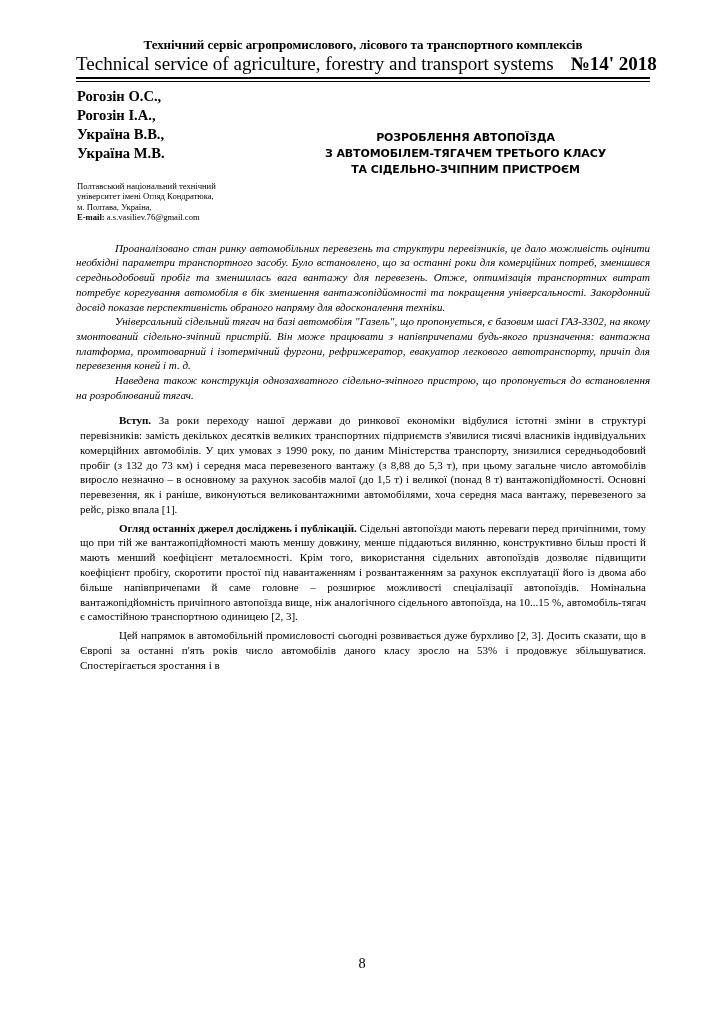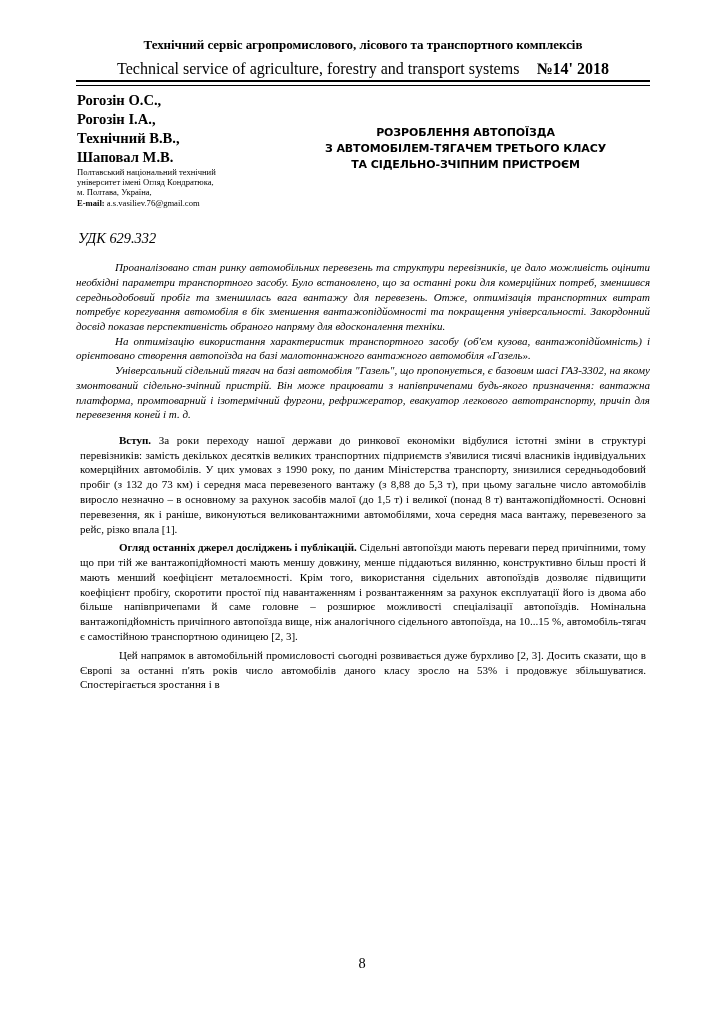--- a/index.html
+++ b/index.html
@@ -31,22 +31,22 @@
     text-align: center;
     line-height: 1.12;
   }
   .runhead-uk {
     font-size: 13.0px;
     font-weight: bold;
     letter-spacing: -0.05px;
     white-space: nowrap;
   }
   .runhead-en-row {
-    font-size: 16px;
-    margin-top: 7px;
+    font-size: 19px;
+    margin-top: 0;
     white-space: nowrap;
   }
   .runhead-en {
     font-weight: normal;
   }
   .runhead-issue {
     font-weight: bold;
     margin-left: 17px;
   }
 
@@ -85,21 +85,21 @@
   .author-name {
     font-weight: bold;
     font-size: 14.6px;
     line-height: 1.30;
     white-space: nowrap;
   }
   .affil {
     font-size: 8.6px;
     line-height: 1.22;
     text-align: justify;
-    margin-top: 0;
+    margin-top: 18px;
   }
   .affil .email-label {
     font-weight: bold;
   }
   .article-title {
     font-family: "DejaVu Sans", "Liberation Sans", sans-serif;
     font-weight: bold;
     font-size: 11px;
     line-height: 1.46;
     letter-spacing: -0.1px;
@@ -173,44 +173,43 @@
     </div>
   </div>
   <div class="double-rule"></div>
 
   <table class="title-table">
     <tbody>
         <tr>
       <td class="cell-authors">
         <div class="author-name">Рогозін О.С.,</div>
         <div class="author-name">Рогозін І.А.,</div>
-        <div class="author-name">Технічний В.В.,</div>
-        <div class="author-name">Шаповал М.В.</div>
+        <div class="author-name">Україна В.В.,</div>
+        <div class="author-name">Україна М.В.</div>
         <div class="affil">
           <div>Полтавський національний технічний</div>
           <div>університет імені Огляд Кондратюка,</div>
           <div>м. Полтава, Україна,</div>
           <div><span class="email-label">E-mail:</span> <span>a.s.vasiliev.76@gmail.com</span></div>
         </div>
       </td>
       <td class="cell-title">
         <div class="article-title">РОЗРОБЛЕННЯ АВТОПОЇЗДА</div>
         <div class="article-title">З АВТОМОБІЛЕМ-ТЯГАЧЕМ ТРЕТЬОГО КЛАСУ</div>
         <div class="article-title">ТА СІДЕЛЬНО-ЗЧІПНИМ ПРИСТРОЄМ</div>
       </td>
     </tr>
   </tbody>
     </table>
 
-  <div class="udc">УДК 629.332</div>
 
   <div class="abstract">
     <p>Проаналізовано стан ринку автомобільних перевезень та структури перевіз­ників, це дало можливість оцінити необхідні параметри транспортного засобу. Було встановлено, що за останні роки для комерційних потреб, зменшився середньодобовий пробіг та зменшилась вага вантажу для перевезень. Отже, оптимізація транспортних витрат потребує корегування автомобіля в бік зменшення вантажопідйомності та по­кращення універсальності. Закордонний досвід показав перспективність обраного напряму для вдосконалення техніки.</p>
-    <p>На оптимізацію використання характеристик транспортного засобу (об'єм ку­зова, вантажопідйомність) і орієнтовано створення автопоїзда на базі малотоннаж­ного вантажного автомобіля «Газель».</p>
     <p>Універсальний сідельний тягач на базі автомобіля "Газель", що пропонується, є базовим шасі ГАЗ-3302, на якому змонтований сідельно-зчіпний пристрій. Він може працювати з напівпричепами будь-якого призначення: вантажна платформа, промто­варний і ізотермічний фургони, рефрижератор, евакуатор легкового автотранспорту, причіп для перевезення коней і т. д.</p>
+    <p>Наведена також конструкція однозахватного сідельно-зчіпного пристрою, що пропонується до встановлення на розроблюваний тягач.</p>
   </div>
 
   <div class="body">
     <p><span class="run-in">Вступ.</span><span> За роки переходу нашої держави до ринкової економіки відбулися істотні зміни в структурі перевізників: замість декількох десятків великих транспортних підприємств з'явилися тисячі власників індивідуальних комерційних автомобілів. У цих умовах з 1990 року, по даним Міністерства транспорту, знизилися середньодобовий пробіг (з 132 до 73 км) і середня маса перевезеного вантажу (з 8,88 до 5,3 т), при цьому загальне число автомобілів виросло незначно – в основному за рахунок засобів малої (до 1,5 т) і великої (понад 8 т) вантажопідйомності. Основні перевезення, як і раніше, вико­нуються великовантажними автомобілями, хоча середня маса вантажу, перевезеного за рейс, різко впала [1].</span></p>
     <p><span class="run-in">Огляд останніх джерел досліджень і публікацій.</span><span> Сідельні автопоїзди мають пе­реваги перед причіпними, тому що при тій же вантажопідйомності мають меншу дов­жину, менше піддаються вилянню, конструктивно більш прості й мають менший коефіцієнт металоємності. Крім того, використання сідельних автопоїздів дозволяє підвищити коефіцієнт пробігу, скоротити простої під навантаженням і розвантаженням за рахунок експлуатації його із двома або більше напівпричепами й саме головне – роз­ширює можливості спеціалізації автопоїздів. Номінальна вантажопідйомність причіп­ного автопоїзда вище, ніж аналогічного сідельного автопоїзда, на 10...15 %, автомобіль-тягач є самостійною транспортною одиницею [2, 3].</span></p>
     <p><span>Цей напрямок в автомобільній промисловості сьогодні розвивається дуже бурхливо [2, 3]. Досить сказати, що в Європі за останні п'ять років число автомобілів даного класу зросло на 53% і продовжує збільшуватися. Спостерігається зростання і в</span></p>
   </div>
 
   <div class="folio">8</div>
 

